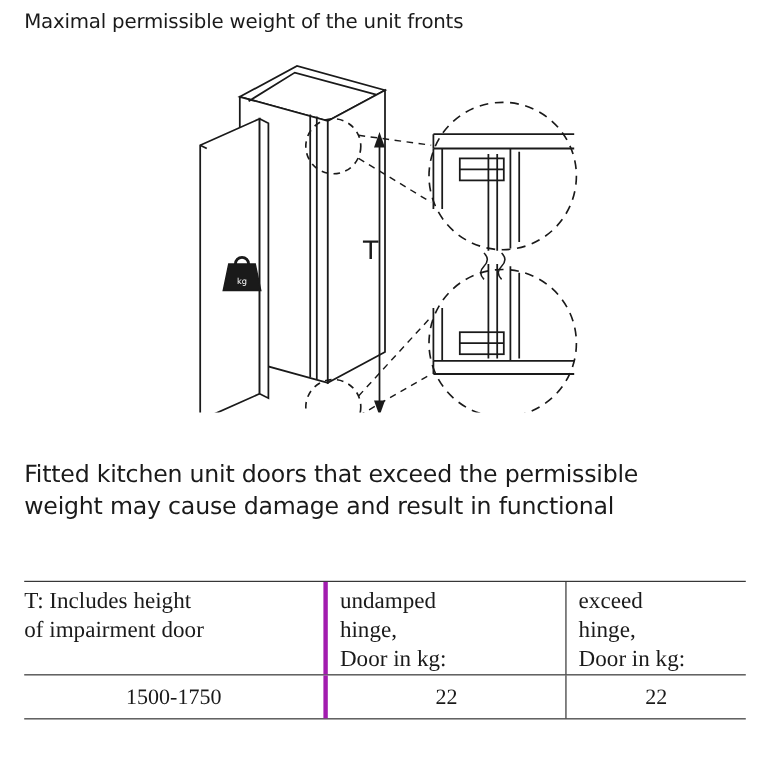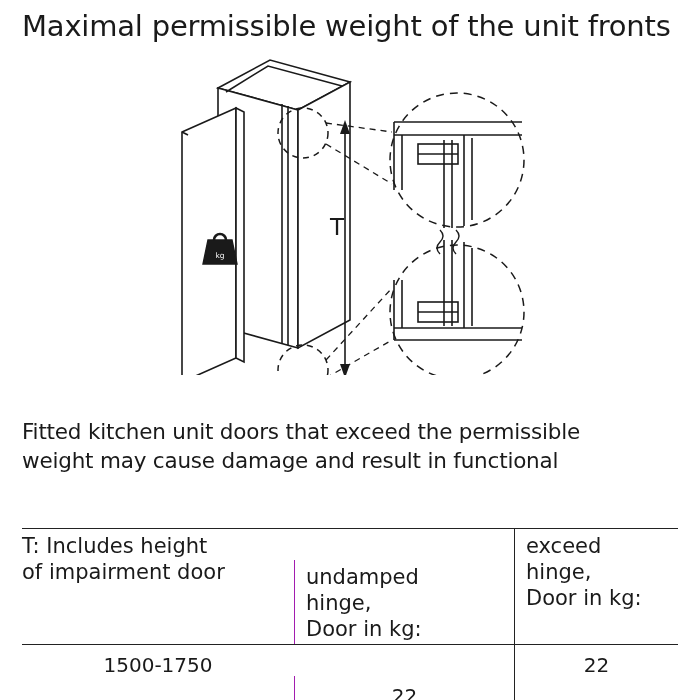--- a/index.html
+++ b/index.html
@@ -16,21 +16,21 @@
   .page {
     position: relative;
     width: 700px;
     height: 700px;
     padding: 0;
   }
   .heading {
     position: absolute;
     left: 22px;
     top: 8px;
-    font-size: 29px;
+    font-size: 18px;
     line-height: 1.3;
     letter-spacing: -0.2px;
     white-space: nowrap;
   }
   .figure {
     position: absolute;
     left: 20px;
     top: 40px;
     width: 660px;
     height: 335px;
@@ -59,23 +59,24 @@
     height: 1px;
     background: #222;
     width: 100%;
   }
   .trow {
     display: flex;
     align-items: stretch;
   }
   .tcell {
     padding: 3px 0 2px 0;
+    font-family: Liberation Serif, serif;
   }
   .c1 { width: 272px; padding-right: 8px; }
-  .c2 { width: 220px; border-left: 1px solid #a21caf; padding-left: 11px; margin-top: 31px; }
+  .c2 { width: 220px; border-left: 4px solid #a21caf; padding-left: 11px; }
   .c3 { width: 164px; border-left: 1px solid #222; padding-left: 11px; }
   .head-row .tcell { padding-top: 4px; }
   .val-row {
     font-size: 20px;
     line-height: 34px;
   }
   .val-row .c1 { text-align: center; padding-right: 0; }
   .val-row .c2 { text-align: center; padding-left: 0; }
   .val-row .c3 { text-align: center; padding-left: 0; }
   .nowrap { white-space: nowrap; }

